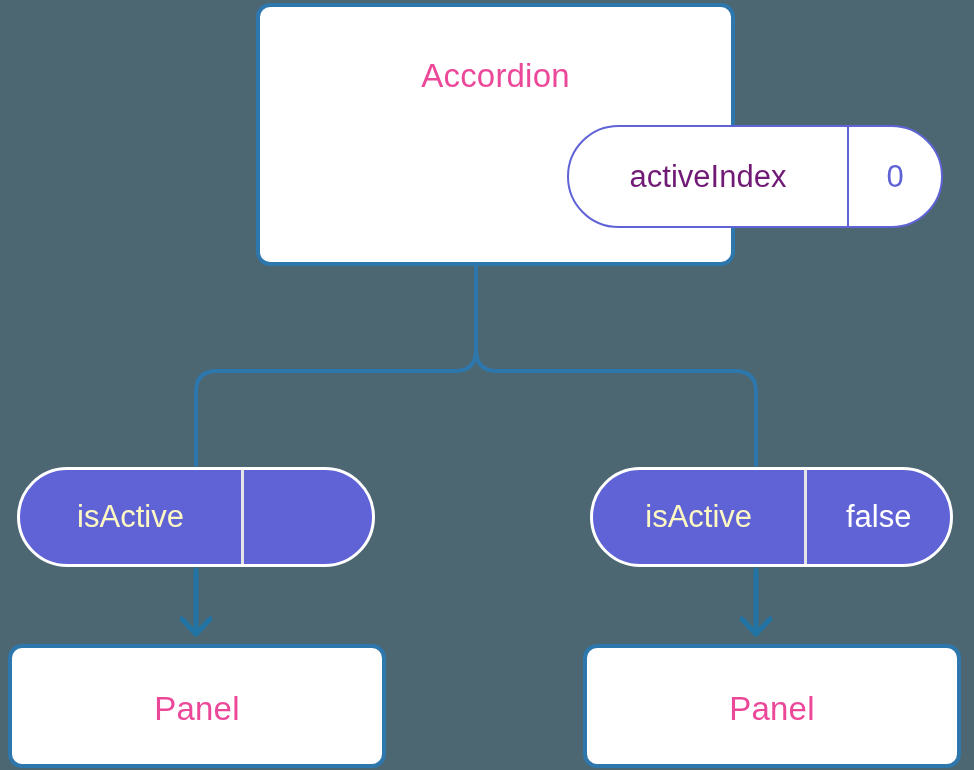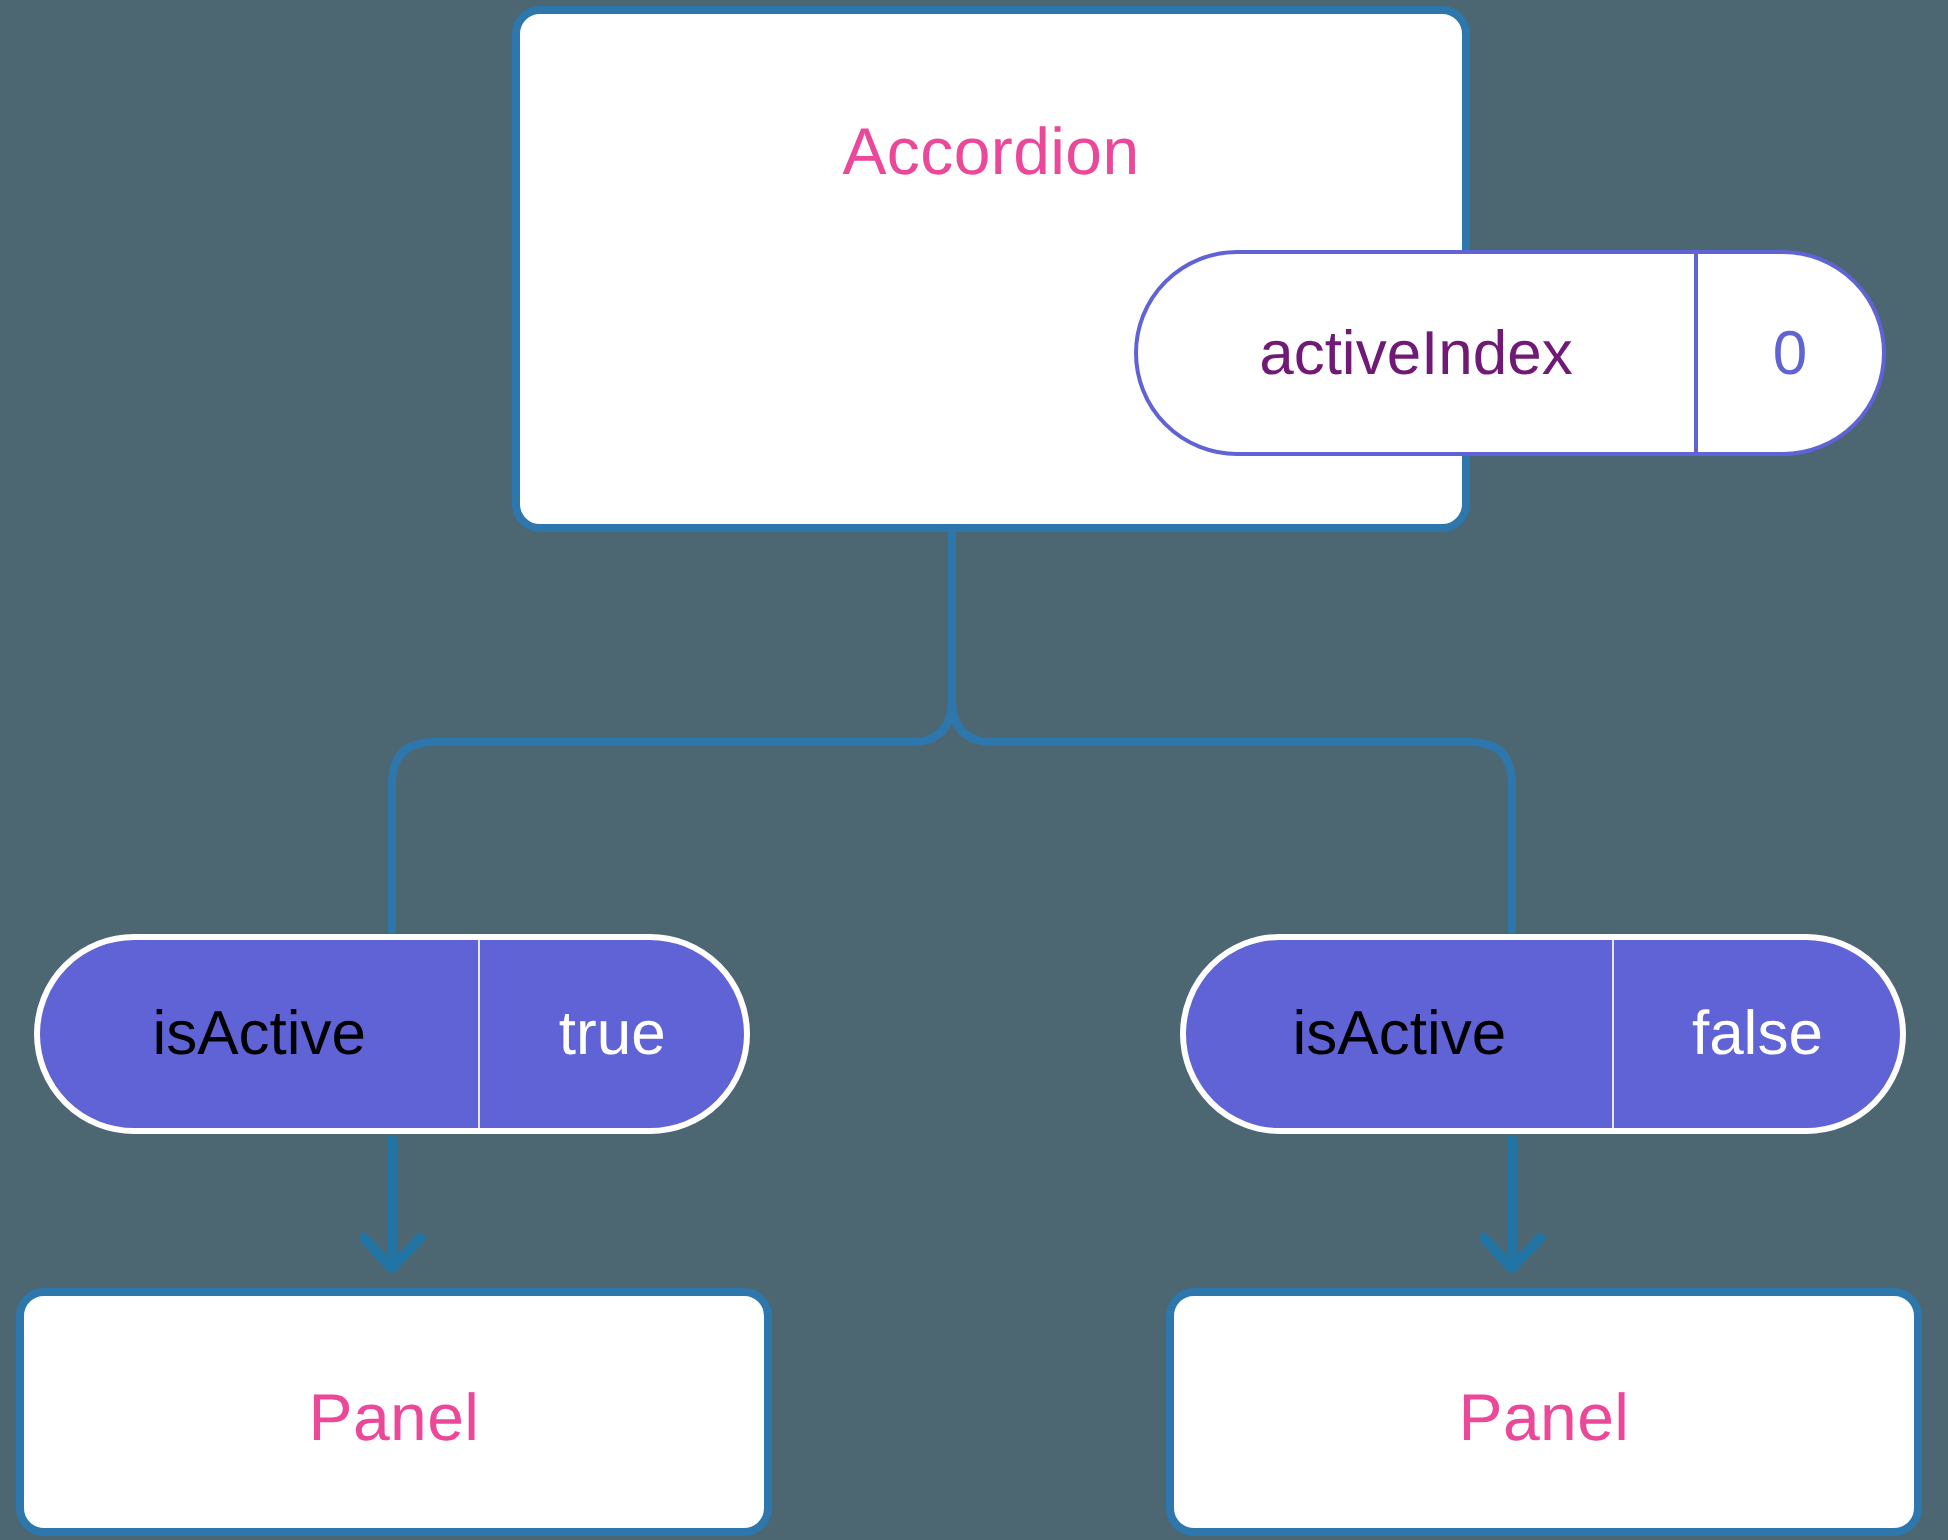--- a/index.html
+++ b/index.html
@@ -109,22 +109,22 @@
   }
   .pill.outlined .pill-val {
     color: #5f63d6;
   }
   
   .pill.filled {
     border: 3px solid #ffffff;
     background: #5f63d6;
   }
   .pill.filled .pill-key {
-    color: #000000;
-    border-right: 1px solid #e5e5e5;
+    color: #fef9c3;
+    border-right: 3px solid #e5e5e5;
   }
   .pill.filled .pill-val {
     color: #ffffff;
   }
   
   #pill-active-index {
     left: 307px;
     top: 118px;
     width: 376px;
     height: 103px;
@@ -175,21 +175,20 @@
     <div class="card-title">Accordion</div>
 
     <div class="pill outlined" id="pill-active-index">
       <div class="pill-key">activeIndex</div>
       <div class="pill-val">0</div>
     </div>
   </div>
 
   <div class="pill filled pill-is-active" id="pill-is-active-left">
     <div class="pill-key">isActive</div>
-    <div class="pill-val">true</div>
   </div>
 
   <div class="card panel-card" id="panel-left">
     <div class="card-title">Panel</div>
   </div>
 
   <div class="pill filled pill-is-active" id="pill-is-active-right">
     <div class="pill-key">isActive</div>
     <div class="pill-val">false</div>
   </div>

